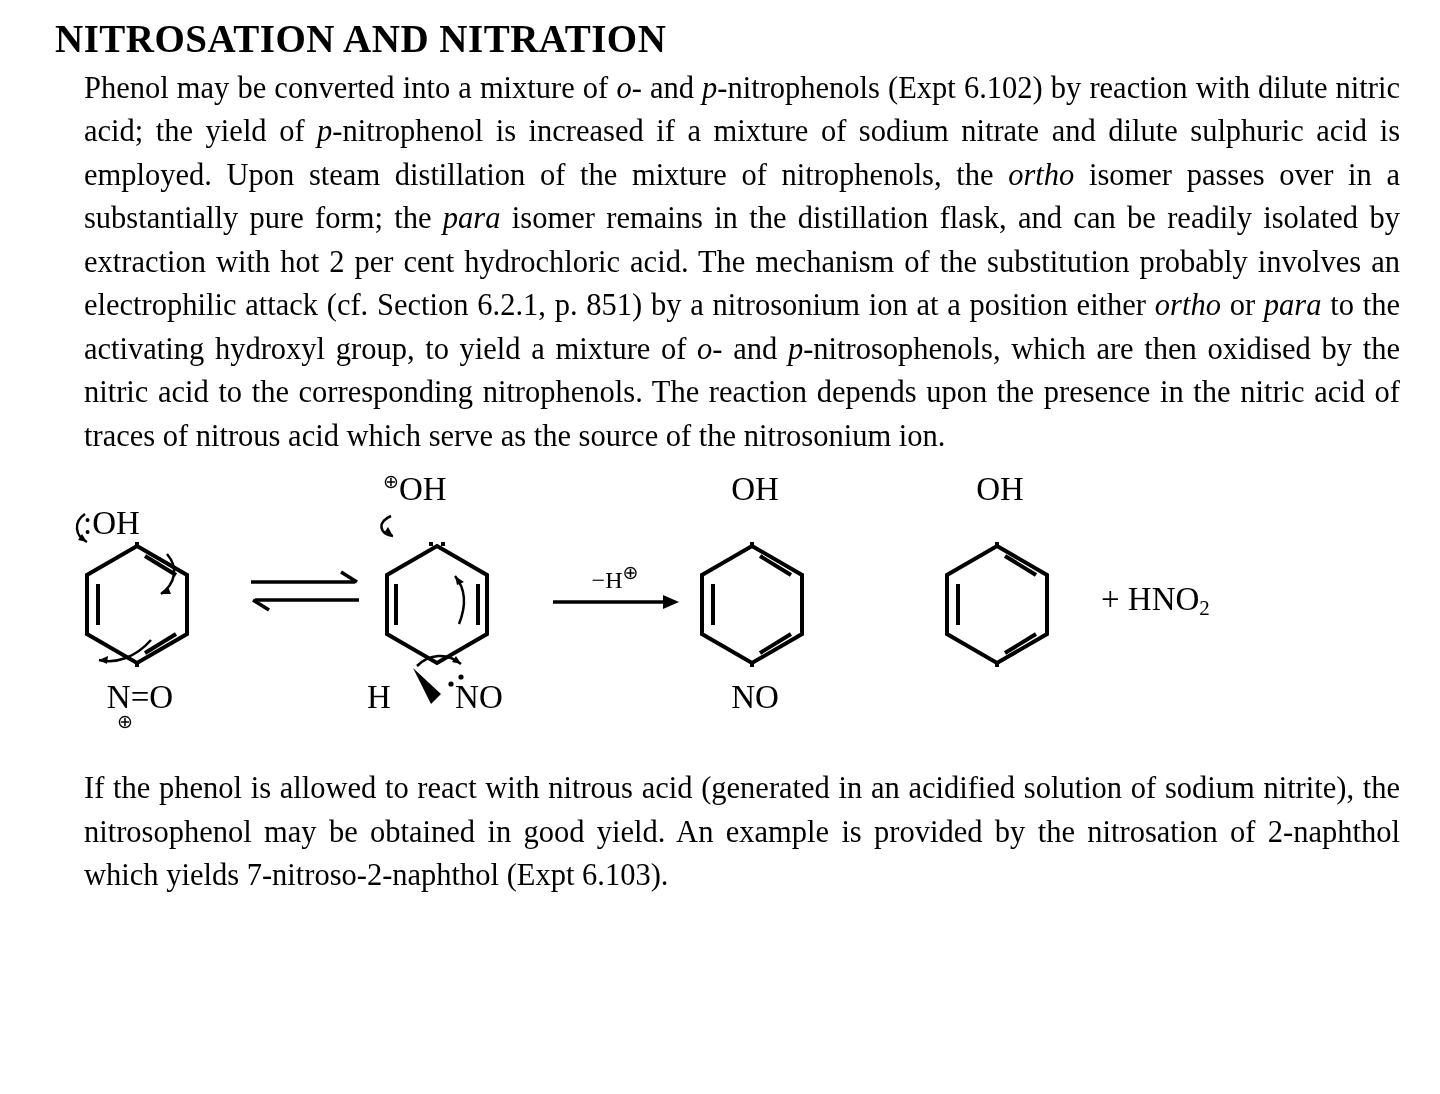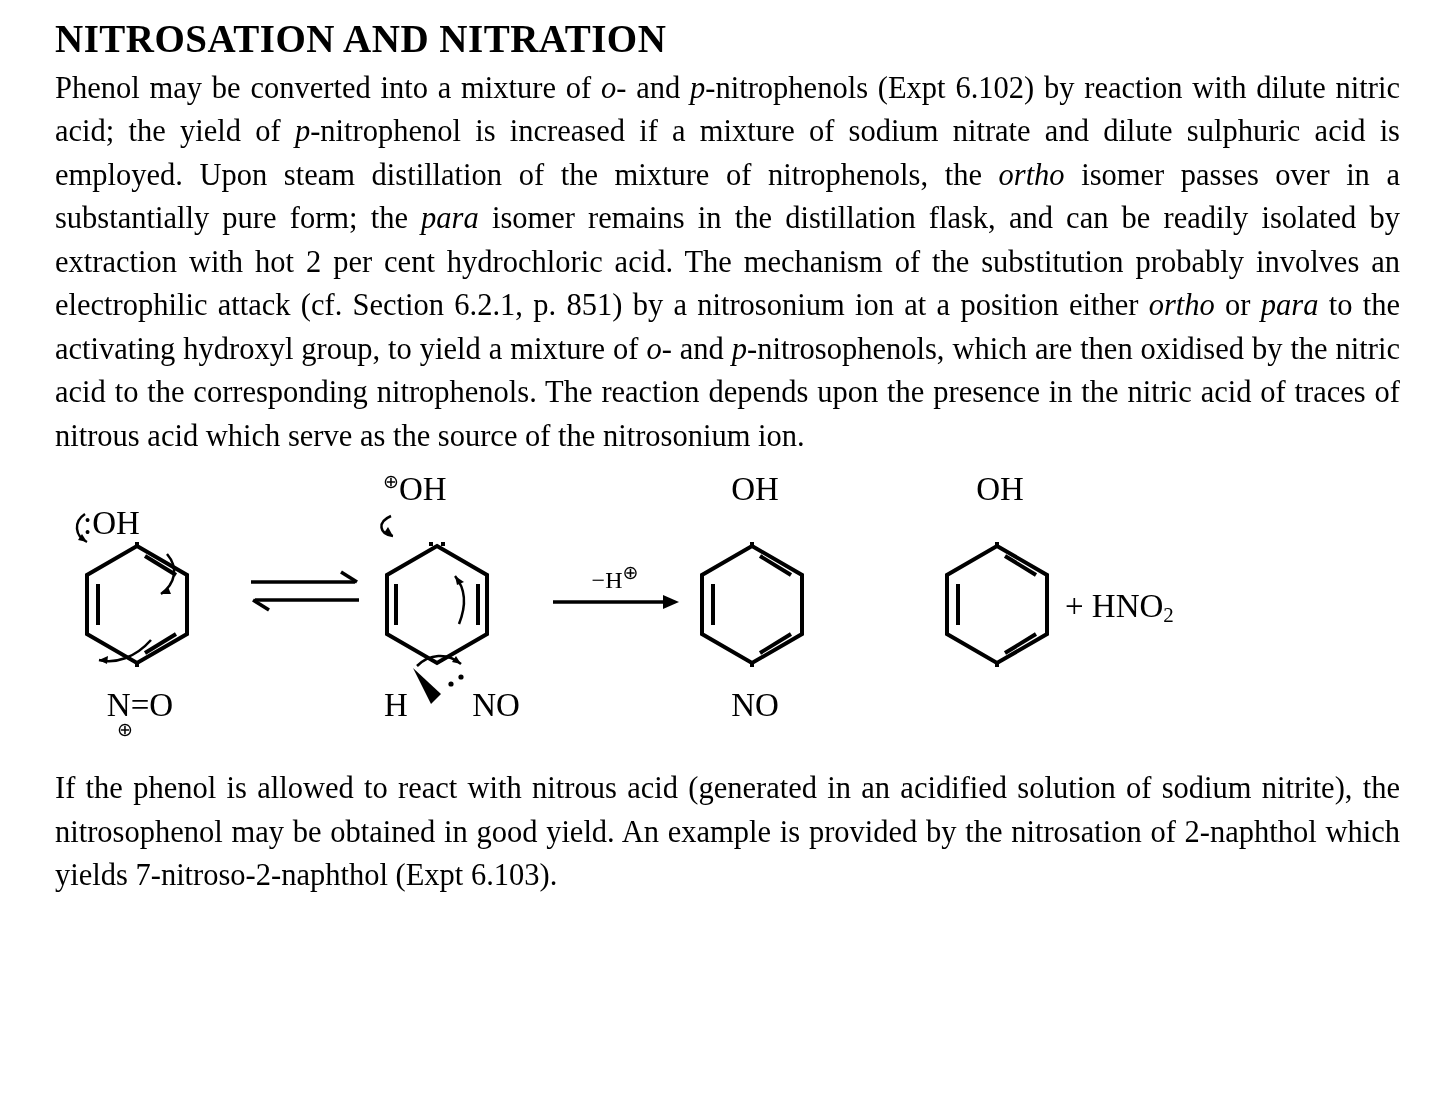--- a/index.html
+++ b/index.html
@@ -23,21 +23,21 @@
   }
   .heading {
     font-family: "Liberation Serif", serif;
     font-weight: bold;
     font-size: 39px;
     letter-spacing: 0.5px;
     margin: 18px 0 0 55px;
     line-height: 1.1;
   }
   .body-text {
-    margin: 6px 40px 0 55px;
+    margin: 6px 40px 0 84px;
     font-size: 30.5px;
     line-height: 43.5px;
     text-align: justify;
     text-justify: inter-word;
     hyphens: none;
   }
   .body-text.second {
     margin-top: 10px;
   }
   .body-text i {
@@ -67,21 +67,21 @@
   .top-label {
     position: absolute;
     top: 0px;
     width: 100%;
     text-align: center;
     font-size: 33px;
     line-height: 34px;
   }
   .bottom-label {
     position: absolute;
-    top: 216px;
+    top: 208px;
     width: 100%;
     text-align: center;
     font-size: 33px;
     line-height: 34px;
   }
   .bottom-label sub {
     font-size: 21px;
     vertical-align: baseline;
     position: relative;
     bottom: -4px;
@@ -109,23 +109,24 @@
     margin-bottom: -4px;
     white-space: nowrap;
   }
   .arrow-label .chg {
     font-size: 19px;
     position: relative;
     top: -9px;
   }
   .plus-prod {
     position: absolute;
-    top: 116px;
+    top: 109px;
     font-size: 33px;
     white-space: nowrap;
+    margin-left: 36px;
   }
   .plus-prod sub {
     font-size: 21px;
     vertical-align: baseline;
     position: relative;
     bottom: -5px;
   }
   .curly {
     position: absolute;
     pointer-events: none;
@@ -195,21 +196,21 @@
         <path d="M36,44 C22,50 24,62 38,64" fill="none" stroke="#000" stroke-width="2.5"></path>
         <polygon points="38,64 29,61 33,55" fill="#000"></polygon>
         <path d="M104,152 C112,132 110,116 100,104" fill="none" stroke="#000" stroke-width="2.5"></path>
         <polygon points="100,104 109,110 102,113" fill="#000"></polygon>
         <path d="M62,194 C74,182 92,180 106,192" fill="none" stroke="#000" stroke-width="2.5"></path>
         <polygon points="106,192 97,190 101,184" fill="#000"></polygon>
         <polygon points="58,196 86,222 76,232" fill="#000"></polygon>
         <circle cx="96" cy="212" r="2.6" fill="#000"></circle>
         <circle cx="106" cy="205" r="2.6" fill="#000"></circle>
       </svg>
-      <div class="bottom-label" style="text-align:center; padding-left:12px;">
+      <div class="bottom-label" style="text-align:left; padding-left:12px;">
         <span>H</span>
         <span style="display:inline-block;width:56px;"></span><span>NO</span>
       </div>
     </div>
 
     <div class="arrow-block" style="left:490px; width:140px;">
       <div class="arrow-label">
         <span>−H</span><span class="chg">⊕</span>
       </div>
       <svg width="140" height="24" viewBox="0 0 140 24">

